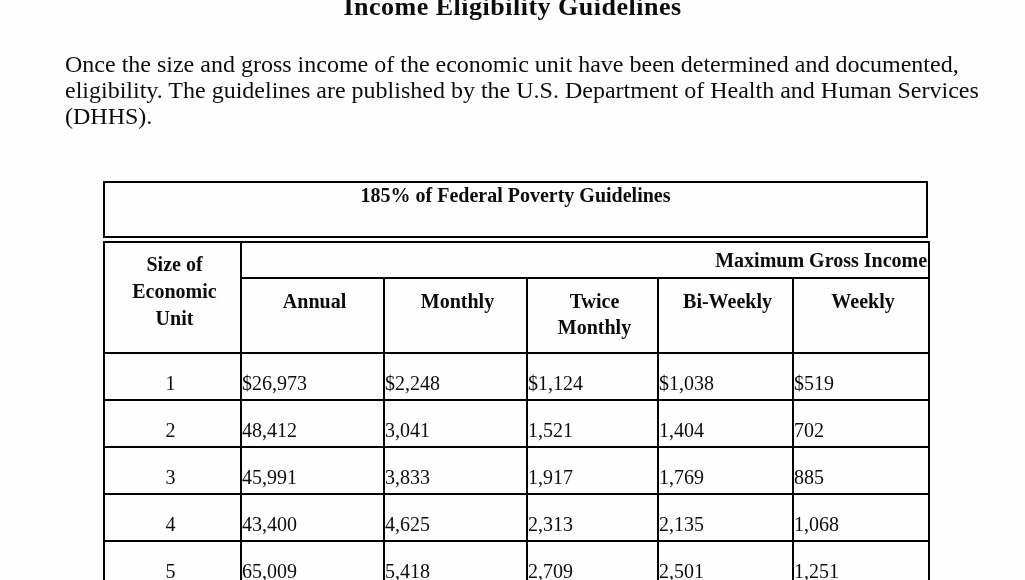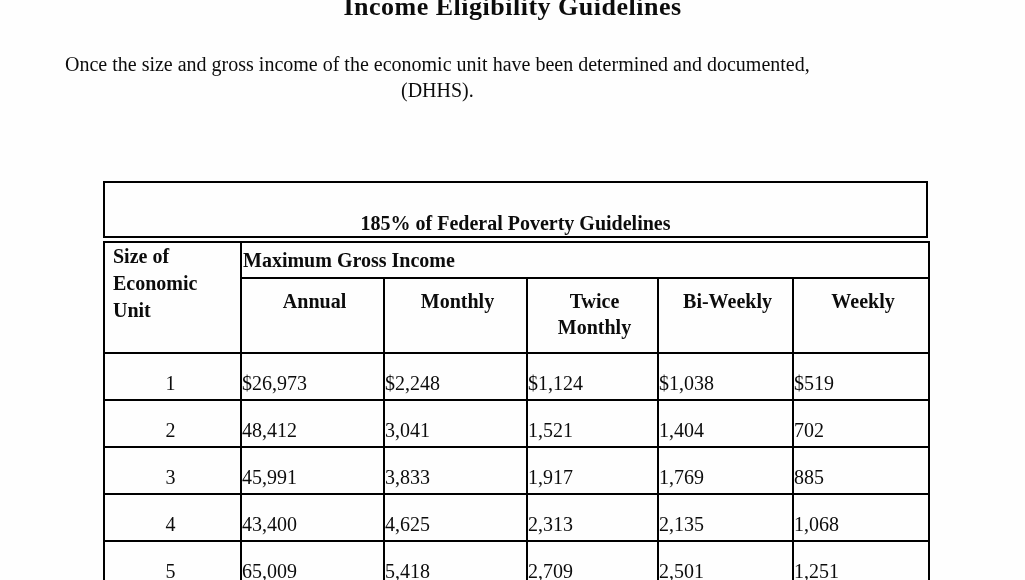--- a/index.html
+++ b/index.html
@@ -21,67 +21,66 @@
     text-align: center;
     font-size: 26px;
     line-height: 28px;
     font-weight: bold;
     letter-spacing: 0.5px;
   }
   .intro {
     position: absolute;
     top: 51px;
     left: 65px;
-    font-size: 20px;
+    font-size: 24px;
     line-height: 26px;
-    text-align: center;
   }
   .intro .line { white-space: pre; }
   .table-section {
     position: absolute;
     left: 103px;
     top: 181px;
     width: 825px;
   }
   .caption-box {
     box-sizing: border-box;
     width: 825px;
     height: 57px;
     border: 2px solid #000;
     margin: 0 0 3px 0;
     display: flex;
     flex-direction: column;
-    justify-content: flex-end;
+    justify-content: space-between;
     text-align: center;
     font-weight: bold;
     font-size: 20px;
     line-height: 25px;
   }
   table.grid {
     width: 825px;
     border-collapse: collapse;
     table-layout: fixed;
     border: 2px solid #000;
   }
   .grid th, .grid td {
     border: 2px solid #000;
     box-sizing: border-box;
     font-size: 20px;
   }
   th.size-h {
-    text-align: left;
+    text-align: center;
     vertical-align: top;
-    padding: 0 4px 0 8px;
+    padding: 8px 4px 0 8px;
     line-height: 27px;
     font-weight: bold;
     border-radius: 8px;
   }
   th.group-h {
     height: 36px;
-    text-align: left;
+    text-align: right;
     vertical-align: middle;
     font-weight: bold;
   }
   tr.subhead th {
     height: 75px;
     vertical-align: top;
     padding: 9px 8px 0 12px;
     text-align: center;
     line-height: 26px;
     font-weight: bold;
@@ -101,20 +100,21 @@
 </style>
 </head>
 <body>
 
 <div class="page">
 
   <h1 class="doc-title">Income Eligibility Guidelines</h1>
 
   <div class="intro">
     <div class="line">Once the size and gross income of the economic unit have been determined and documented,</div>
+    <div class="line">eligibility. The guidelines are published by the U.S. Department of Health and Human Services</div>
     <div class="line">(DHHS).</div>
   </div>
 
   <div class="table-section">
 
     <div class="caption-box">
       <div>185% of Federal Poverty Guidelines</div>
     </div>
 
     <table class="grid">

